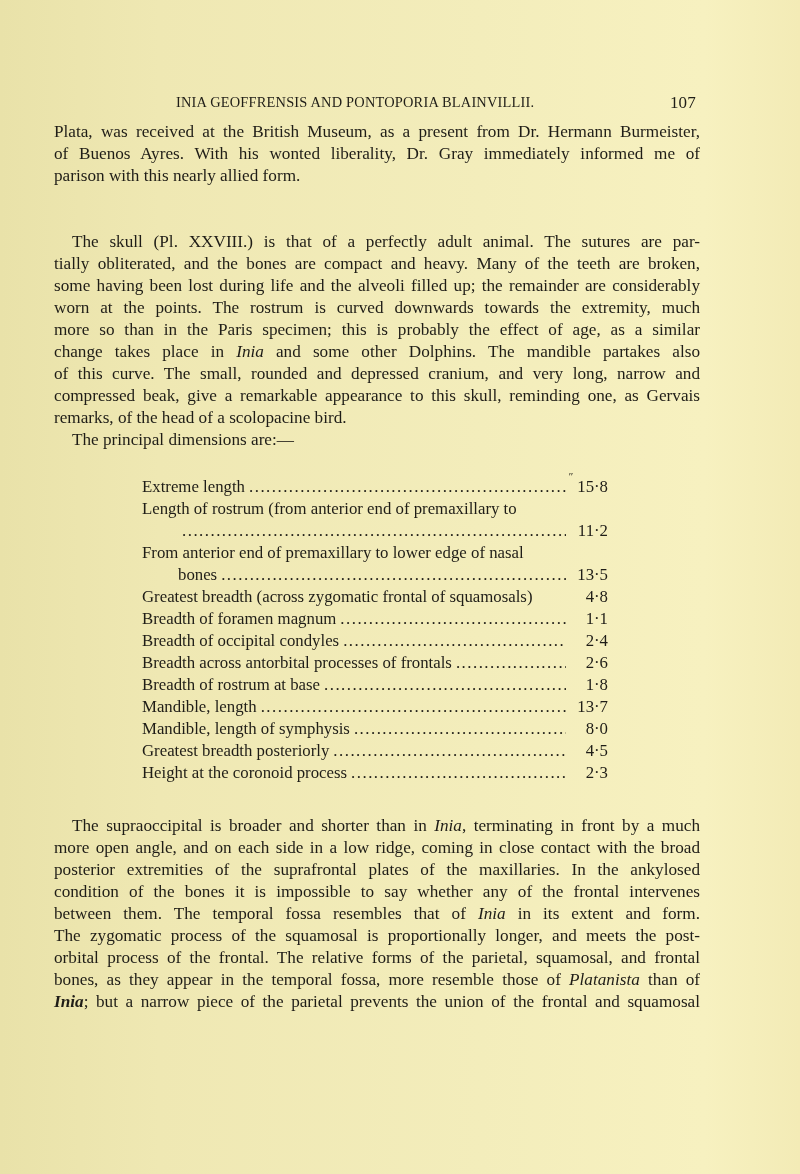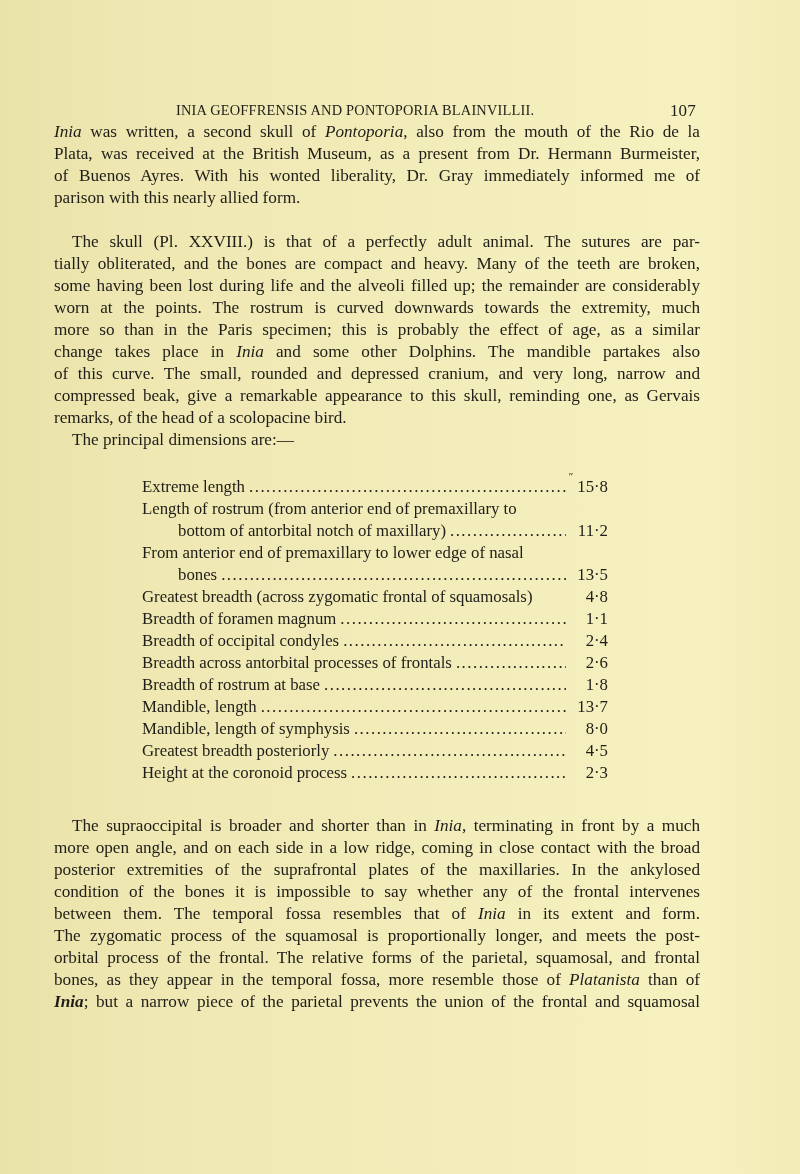--- a/index.html
+++ b/index.html
@@ -4,21 +4,21 @@
   <style>
     html, body { margin: 0; padding: 0; }
     body {
       width: 800px; height: 1174px; overflow: hidden;
       background: linear-gradient(90deg, #e9e2a9 0%, #efe8b3 20%, #f3edbb 60%, #f7f1c0 88%, #f3ebb6 100%);
       font-family: "Liberation Serif", "DejaVu Serif", serif;
       color: #1f1d17;
       position: relative;
     }
     .running-head {
-      position: absolute; top: 101px; left: 54px; width: 646px; height: 20px;
+      position: absolute; top: 93px; left: 54px; width: 646px; height: 20px;
       font-size: 15.5px; letter-spacing: 0.2px;
     }
     .running-head .title { position: absolute; left: 122px; top: 0; transform: scaleX(0.93); transform-origin: left; }
     .running-head .pageno { position: absolute; right: 4px; top: 0; font-size: 17px; }
     .para {
       position: absolute; left: 54px; width: 646px;
       font-size: 17.2px; line-height: 22px; text-align: justify;
     }
     .para .line { display: block; height: 22px; white-space: nowrap; text-align-last: justify; text-align: justify; }
     .para .line.last { text-align-last: left; }
@@ -36,21 +36,20 @@
   </style>
 </head>
 <body>
 
 <div class="running-head">
   <span class="title">INIA GEOFFRENSIS AND PONTOPORIA BLAINVILLII.</span>
   <span class="pageno">107</span>
 </div>
 
 <div class="para" id="p1" style="top:121px;">
-  <span class="line"><i>Inia</i><span> was written, a second skull of </span><i>Pontoporia</i><span>, also from the mouth of the Rio de la</span></span>
   <span class="line">Plata, was received at the British Museum, as a present from Dr. Hermann Burmeister,</span>
   <span class="line">of Buenos Ayres.  With his wonted liberality, Dr. Gray immediately informed me of</span>
   <span class="line last">parison with this nearly allied form.</span>
 </div>
 
 <div class="para" id="p2" style="top:231px;">
   <span class="line indent">The skull (Pl. XXVIII.) is that of a perfectly adult animal.  The sutures are par-</span>
   <span class="line">tially obliterated, and the bones are compact and heavy.  Many of the teeth are broken,</span>
   <span class="line">some having been lost during life and the alveoli filled up; the remainder are considerably</span>
   <span class="line">worn at the points.  The rostrum is curved downwards towards the extremity, much</span>
@@ -72,21 +71,20 @@
       <span class="label">Extreme length</span>
       <span class="dots"></span>
       <span class="val">15·8</span>
     </div>
   <div class="dim-row">
       <span class="label">Length of rostrum (from anterior end of premaxillary to</span>
       <span class="dots none"></span>
       <span class="val"></span>
     </div>
   <div class="dim-row cont">
-      <span class="label">bottom of antorbital notch of maxillary)</span>
       <span class="dots"></span>
       <span class="val">11·2</span>
     </div>
   <div class="dim-row">
       <span class="label">From anterior end of premaxillary to lower edge of nasal</span>
       <span class="dots none"></span>
       <span class="val"></span>
     </div>
   <div class="dim-row cont">
       <span class="label">bones</span>

